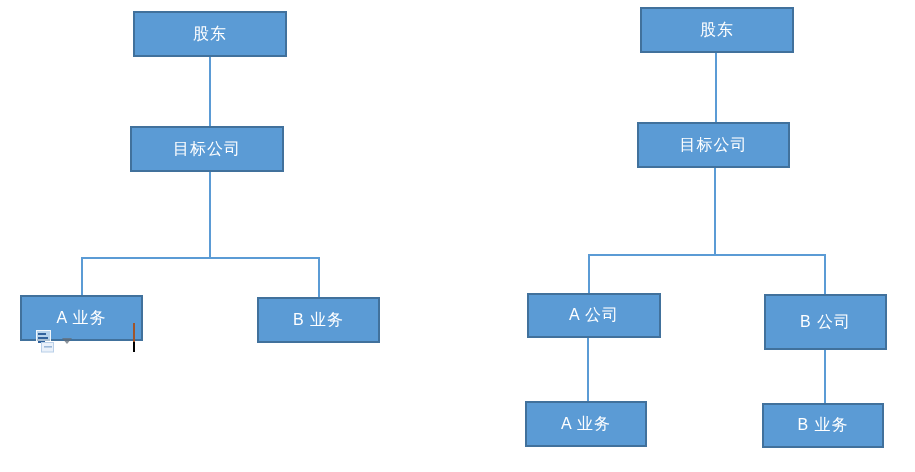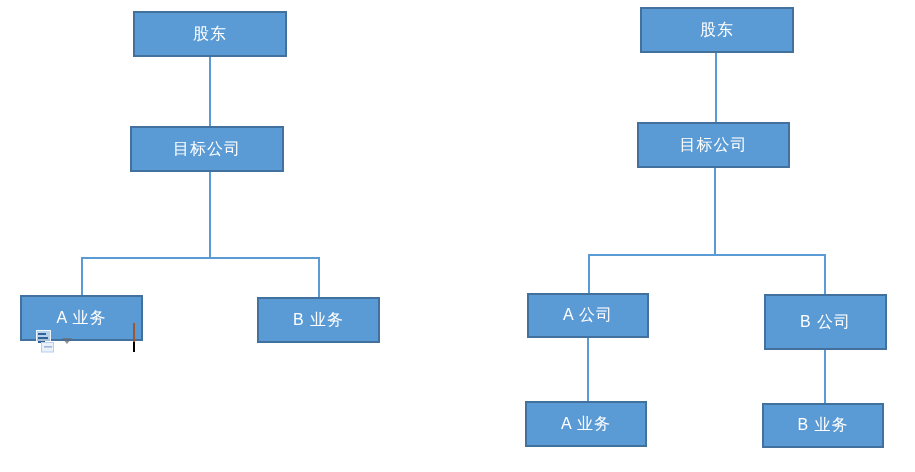--- a/index.html
+++ b/index.html
@@ -84,21 +84,21 @@
     <div class="line" style="left: 824px; top: 254px; width: 2px; height: 40px; background: rgb(91, 155, 213);"></div>
     <div class="line" style="left: 587px; top: 338px; width: 2px; height: 63px; background: rgb(91, 155, 213);"></div>
     <div class="line" style="left: 824px; top: 339px; width: 2px; height: 64px; background: rgb(91, 155, 213);"></div>
 
     <div class="node" style="left: 640px; top: 7px; width: 154px; height: 46px; background: rgb(91, 155, 213); border-color: rgb(65, 113, 156); color: rgb(255, 255, 255);">
       <span>股东</span>
     </div>
     <div class="node" style="left: 637px; top: 122px; width: 153px; height: 46px; background: rgb(91, 155, 213); border-color: rgb(65, 113, 156); color: rgb(255, 255, 255);">
       <span>目标公司</span>
     </div>
-    <div class="node" style="left: 527px; top: 293px; width: 122px; height: 45px; background: rgb(91, 155, 213); border-color: rgb(65, 113, 156); color: rgb(255, 255, 255);">
+    <div class="node" style="left: 527px; top: 293px; width: 134px; height: 45px; background: rgb(91, 155, 213); border-color: rgb(65, 113, 156); color: rgb(255, 255, 255);">
       <span>A 公司</span>
     </div>
     <div class="node" style="left: 764px; top: 294px; width: 123px; height: 56px; background: rgb(91, 155, 213); border-color: rgb(65, 113, 156); color: rgb(255, 255, 255);">
       <span>B 公司</span>
     </div>
     <div class="node" style="left: 525px; top: 401px; width: 122px; height: 46px; background: rgb(91, 155, 213); border-color: rgb(65, 113, 156); color: rgb(255, 255, 255);">
       <span>A 业务</span>
     </div>
     <div class="node" style="left: 762px; top: 403px; width: 122px; height: 45px; background: rgb(91, 155, 213); border-color: rgb(65, 113, 156); color: rgb(255, 255, 255);">
       <span>B 业务</span>

